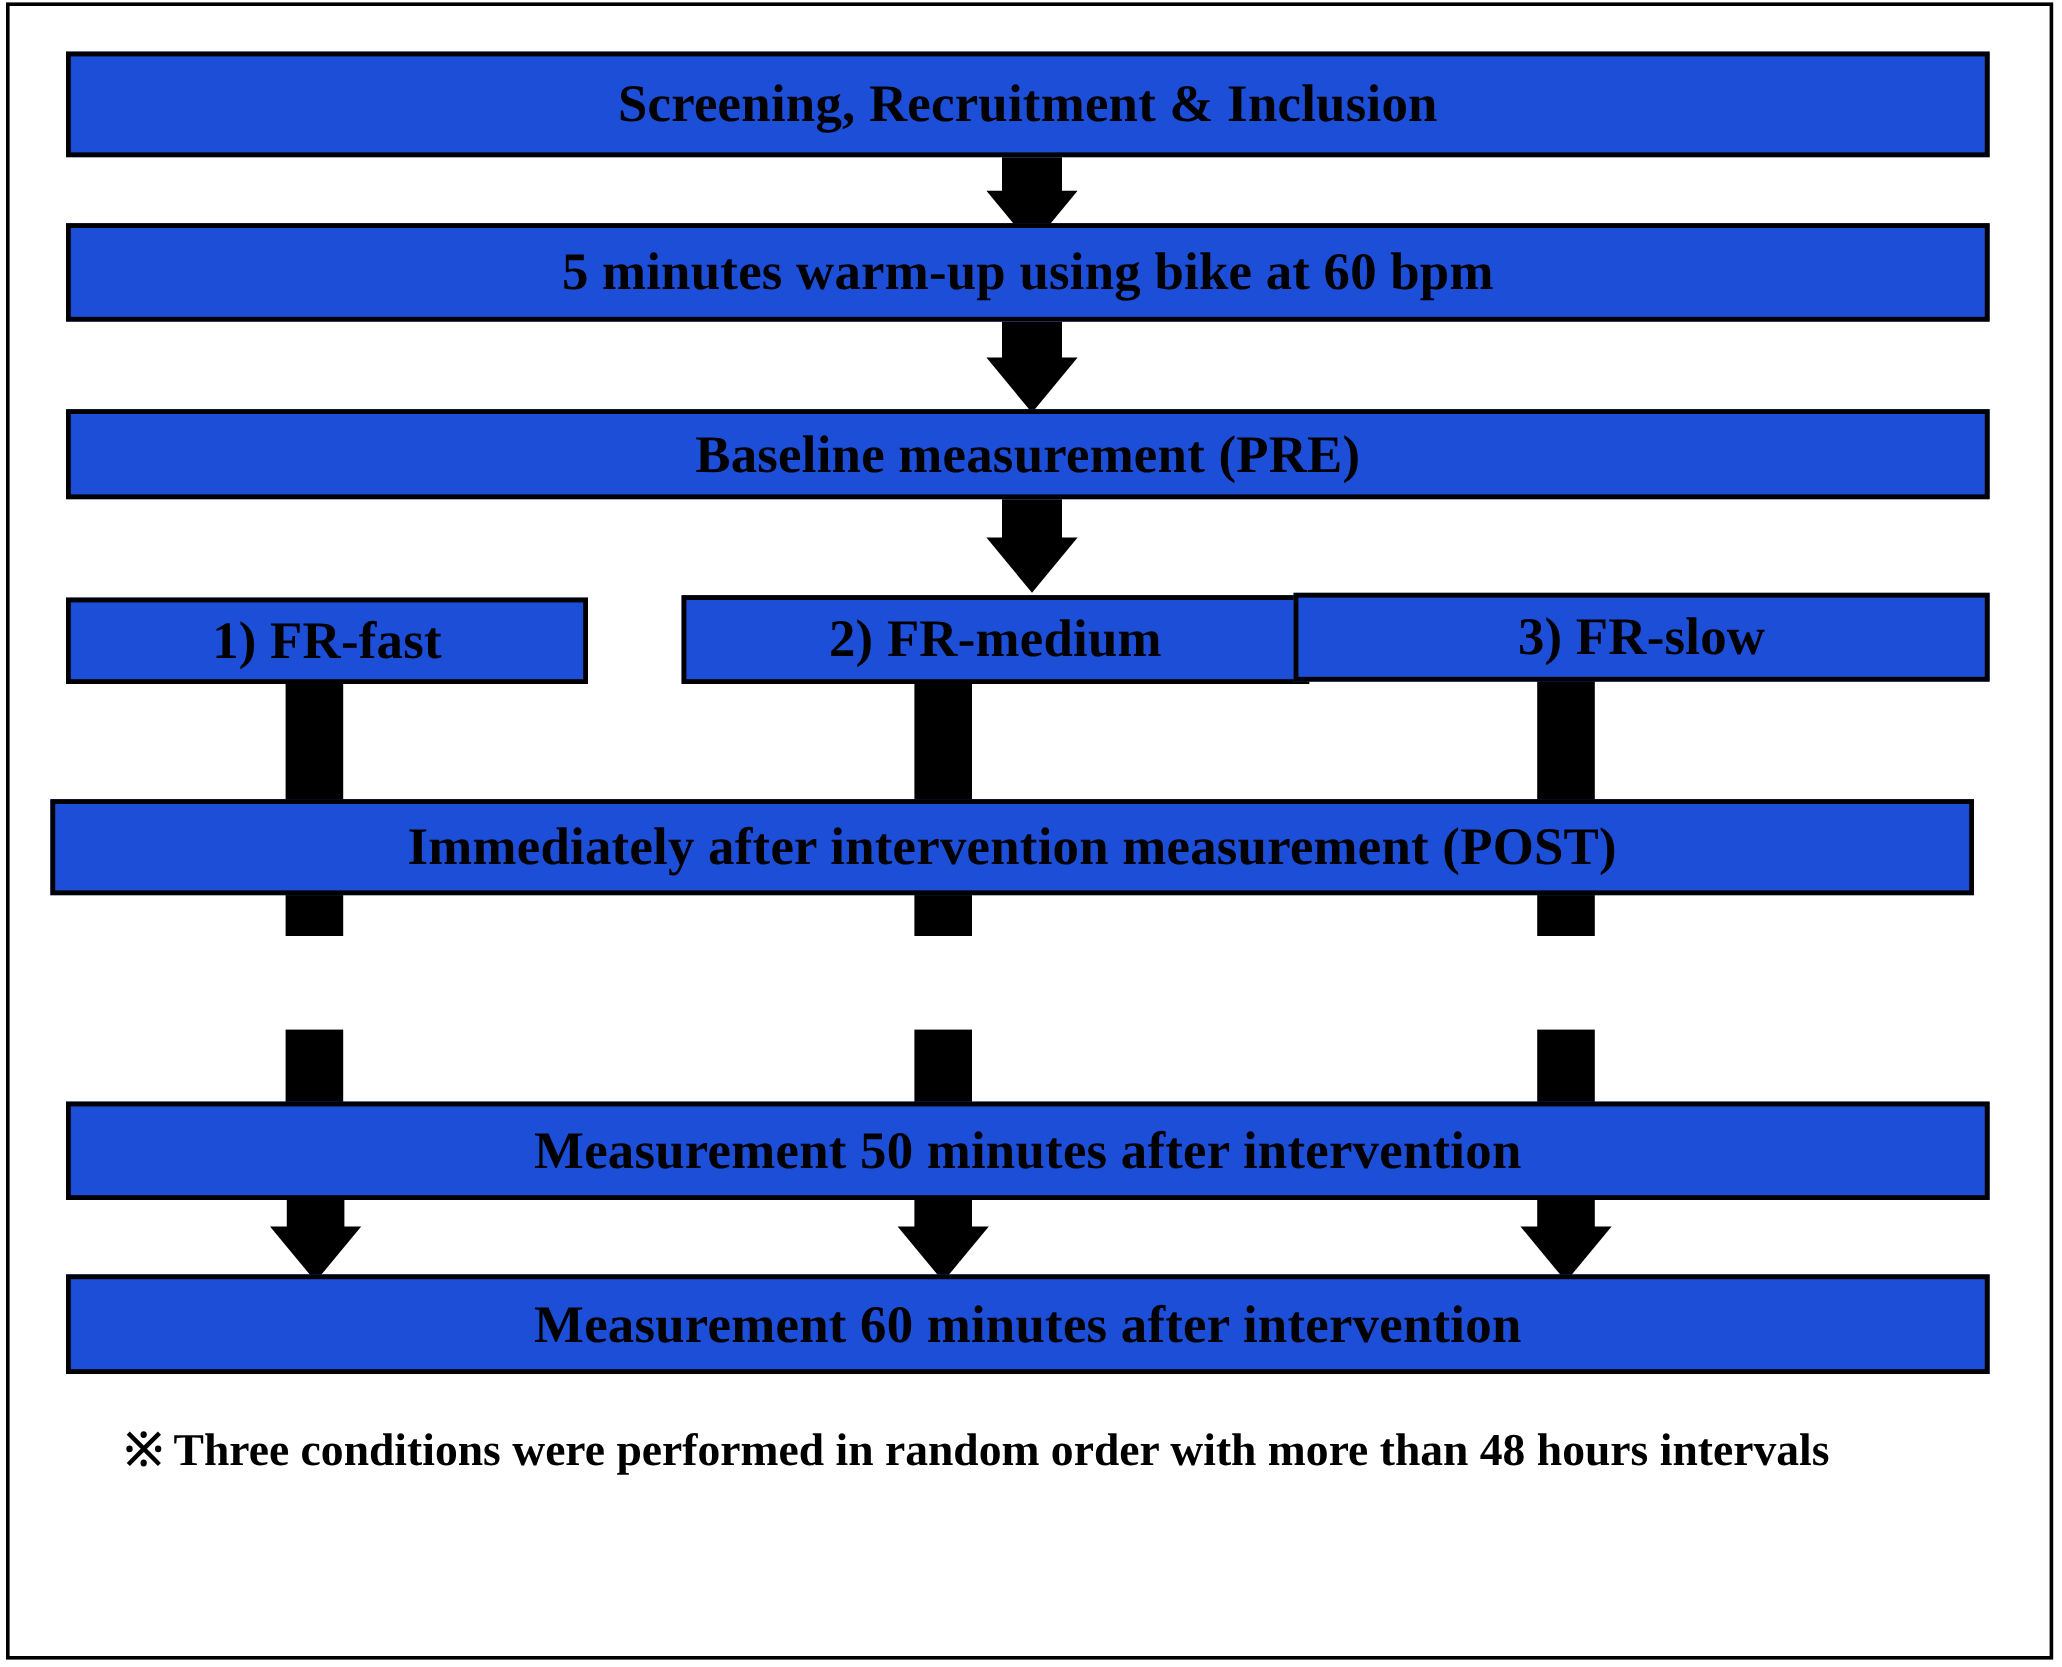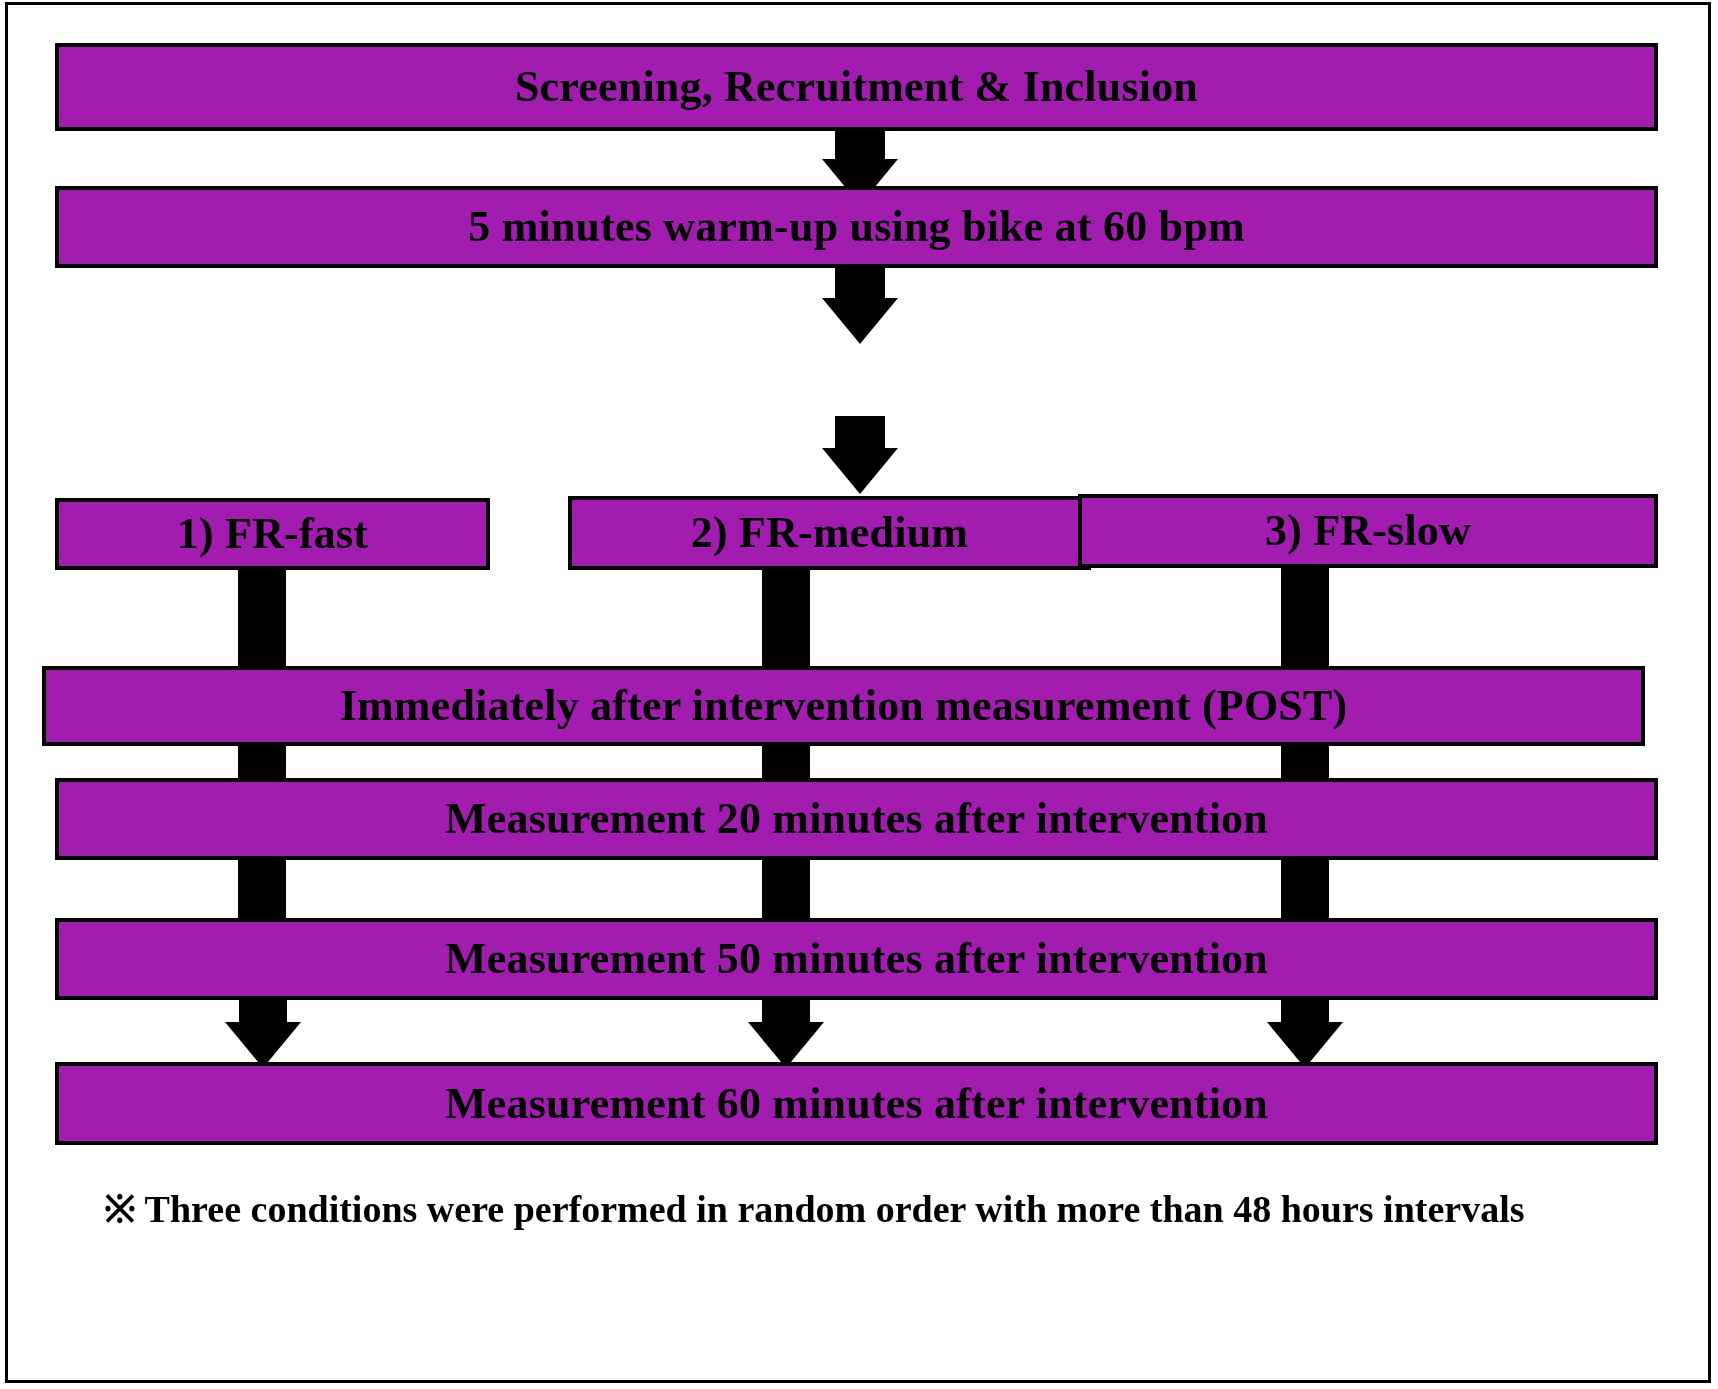--- a/index.html
+++ b/index.html
@@ -25,21 +25,21 @@
     height: 1381px;
     border: 3px solid #000000;
     box-sizing: border-box;
   }
 
   
   .node {
     position: absolute;
     box-sizing: border-box;
     border: 4px solid #000000;
-    background: #a21caf;
+    background: #1d4ed8;
     display: flex;
     align-items: center;
     justify-content: center;
     z-index: 3;
   }
   .node .label {
     font-family: "Liberation Serif", "DejaVu Serif", serif;
     font-weight: bold;
     font-size: 44px;
     line-height: 1;
@@ -111,20 +111,23 @@
 
   <div class="node" style="left:55px; top:186px; width:1603px; height:82px;text-align:center;">
     <span class="label">5 minutes warm-up using bike at 60 bpm</span>
   </div>
 
   <div class="arrow" style="left:785px; top:268px; width:150px; height:76px;">
     <div class="shaft" style="width:50px; height:32px;"></div>
     <div class="head" style="top:30px;"></div>
   </div>
 
+  <div class="node" style="left:55px; top:341px; width:1603px; height:75px;">
+    <span class="label">Baseline measurement (PRE)</span>
+  </div>
 
   <div class="arrow" style="left:785px; top:416px; width:150px; height:78px;">
     <div class="shaft" style="width:50px; height:34px;"></div>
     <div class="head" style="top:32px;"></div>
   </div>
 
   <div class="node cond" style="left:55px; top:498px; width:435px; height:72px;">
     <span class="label">1) FR-fast</span>
   </div>
 
@@ -141,23 +144,20 @@
   <div class="bar" style="left:1281px; top:566px; width:48px; height:130px;"></div>
 
   <div class="node" style="left:42px; top:638px; width:1603px; height:80px;margin-top:28px;">
     <span class="label">Immediately after intervention measurement (POST)</span>
   </div>
 
   <div class="bar" style="left:238px; top:716px; width:48px; height:64px;"></div>
   <div class="bar" style="left:762px; top:716px; width:48px; height:64px;"></div>
   <div class="bar" style="left:1281px; top:716px; width:48px; height:64px;"></div>
 
-  <div class="node" style="left:55px; top:778px; width:1603px; height:82px;">
-    <span class="label">Measurement 20 minutes after intervention</span>
-  </div>
 
   <div class="bar" style="left:238px; top:858px; width:48px; height:62px;"></div>
   <div class="bar" style="left:762px; top:858px; width:48px; height:62px;"></div>
   <div class="bar" style="left:1281px; top:858px; width:48px; height:62px;"></div>
 
   <div class="node" style="left:55px; top:918px; width:1603px; height:82px;">
     <span class="label">Measurement 50 minutes after intervention</span>
   </div>
 
   <div class="arrow" style="left:188px; top:998px; width:150px; height:70px;">

